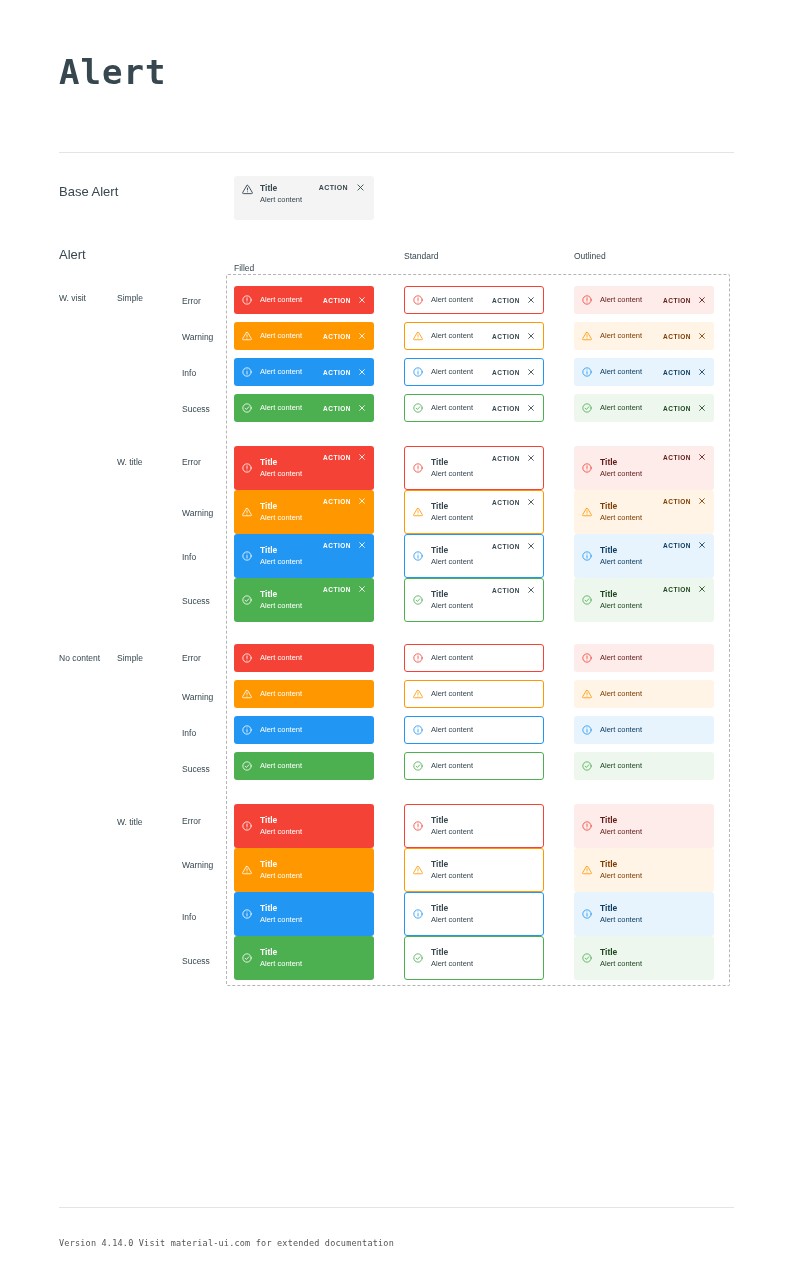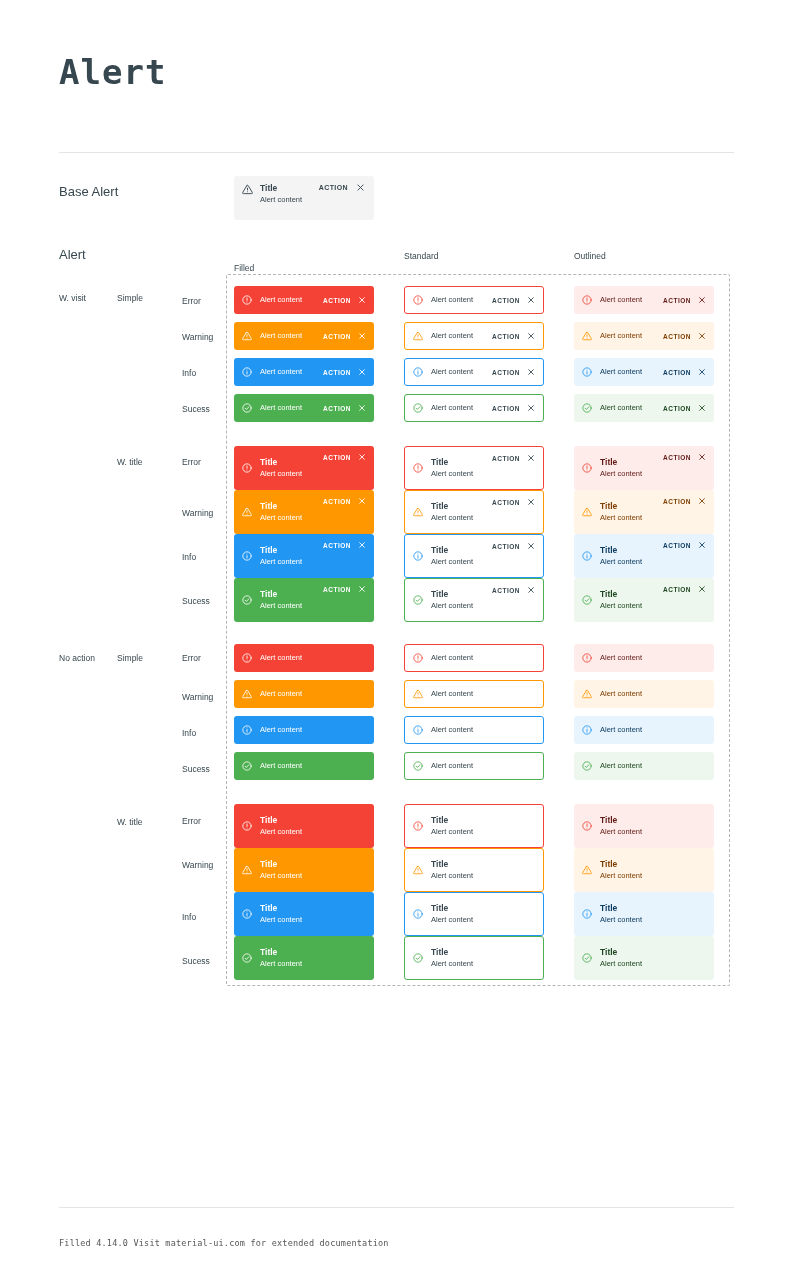--- a/index.html
+++ b/index.html
@@ -141,21 +141,21 @@
 
   <div class="col-label" style="left:234px; top:251px;margin-top:12px;">Filled</div>
   <div class="col-label" style="left:404px; top:251px;">Standard</div>
   <div class="col-label" style="left:574px; top:251px;">Outlined</div>
 
   <div class="dashed"></div>
 
   <div class="row-label" style="left:59px; top:293px;">W. visit</div>
   <div class="row-label" style="left:117px; top:293px;">Simple</div>
   <div class="row-label" style="left:117px; top:457px;">W. title</div>
-  <div class="row-label" style="left:59px; top:653px;">No action</div>
+  <div class="row-label" style="left:59px; top:653px;">No content</div>
   <div class="row-label" style="left:117px; top:653px;">Simple</div>
   <div class="row-label" style="left:117px; top:817px;">W. title</div>
 
   <div class="row-label" style="left:182px; top:296px;">Error</div>
   <div class="row-label" style="left:182px; top:332px;">Warning</div>
   <div class="row-label" style="left:182px; top:368px;">Info</div>
   <div class="row-label" style="left:182px; top:404px;">Sucess</div>
 
   <div class="row-label" style="left:182px; top:457px;">Error</div>
   <div class="row-label" style="left:182px; top:508px;">Warning</div>
@@ -1000,15 +1000,15 @@
           <polyline points="7.5,12.5 10.5,15.5 16.5,9"></polyline>
         </svg>
       </span>
     <div class="body">
       <div class="a-title" style="color:#1e4620;">Title</div>
       <div class="a-content" style="color:#1e4620;">Alert content</div>
     </div>
   </div>
 
   <div class="hr-bottom"></div>
-  <div class="footer">Filled 4.14.0 Visit material-ui.com for extended documentation</div>
+  <div class="footer">Version 4.14.0 Visit material-ui.com for extended documentation</div>
 
 </div>
 
 </body></html>

